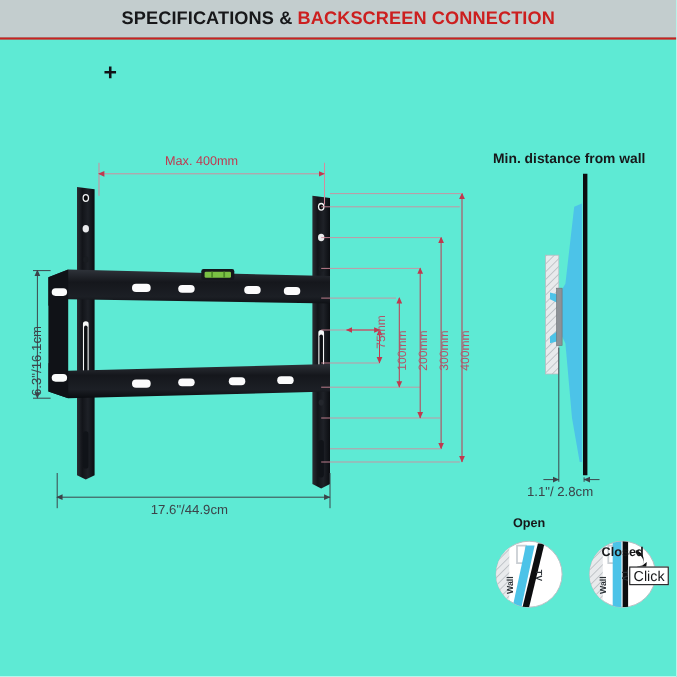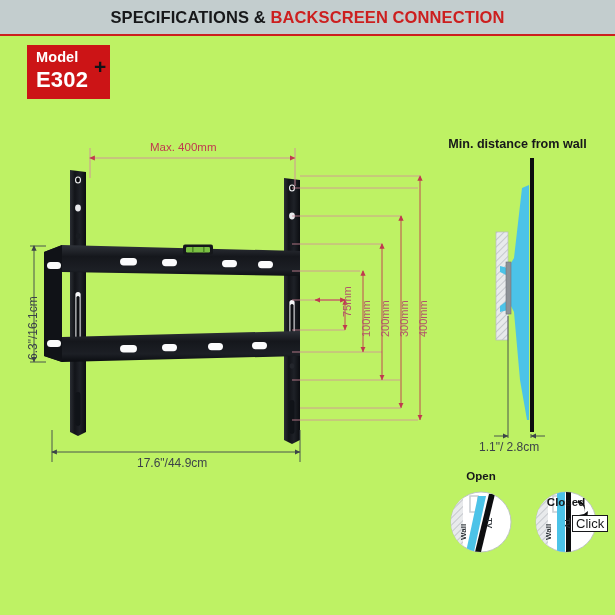--- a/index.html
+++ b/index.html
@@ -4,21 +4,21 @@
 <style>
   html, body {
     margin: 0;
     padding: 0;
     background: #ffffff;
   }
   #page {
     position: relative;
     width: 615px;
     height: 615px;
-    background: #bef264;
+    background: #5eead4;
     font-family: "Liberation Sans", sans-serif;
     overflow: hidden;
   }
 
   
   #header-bar {
     position: absolute;
     left: 0; top: 0;
     width: 615px; height: 34px;
     background: #c3cdce;
@@ -163,24 +163,20 @@
 <body>
 
 <div id="page">
 
   <div id="header-bar"></div>
   <div id="header-title">
     <span>SPECIFICATIONS &amp; </span><span class="accent">BACKSCREEN CONNECTION</span>
   </div>
   <div id="header-rule"></div>
 
-  <div id="model-badge">
-    <div id="model-word">Model</div>
-    <div id="model-code">E302</div>
-  </div>
   <div id="model-plus">+</div>
 
   <div id="sideview-title">Min. distance from wall</div>
 
   <svg class="layer" viewBox="0 0 615 615">
     <defs>
       <linearGradient id="metalV" x1="0" y1="0" x2="1" y2="0">
         <stop offset="0" stop-color="#2a2d33"></stop>
         <stop offset="0.30" stop-color="#121419"></stop>
         <stop offset="0.62" stop-color="#1e2127"></stop>

